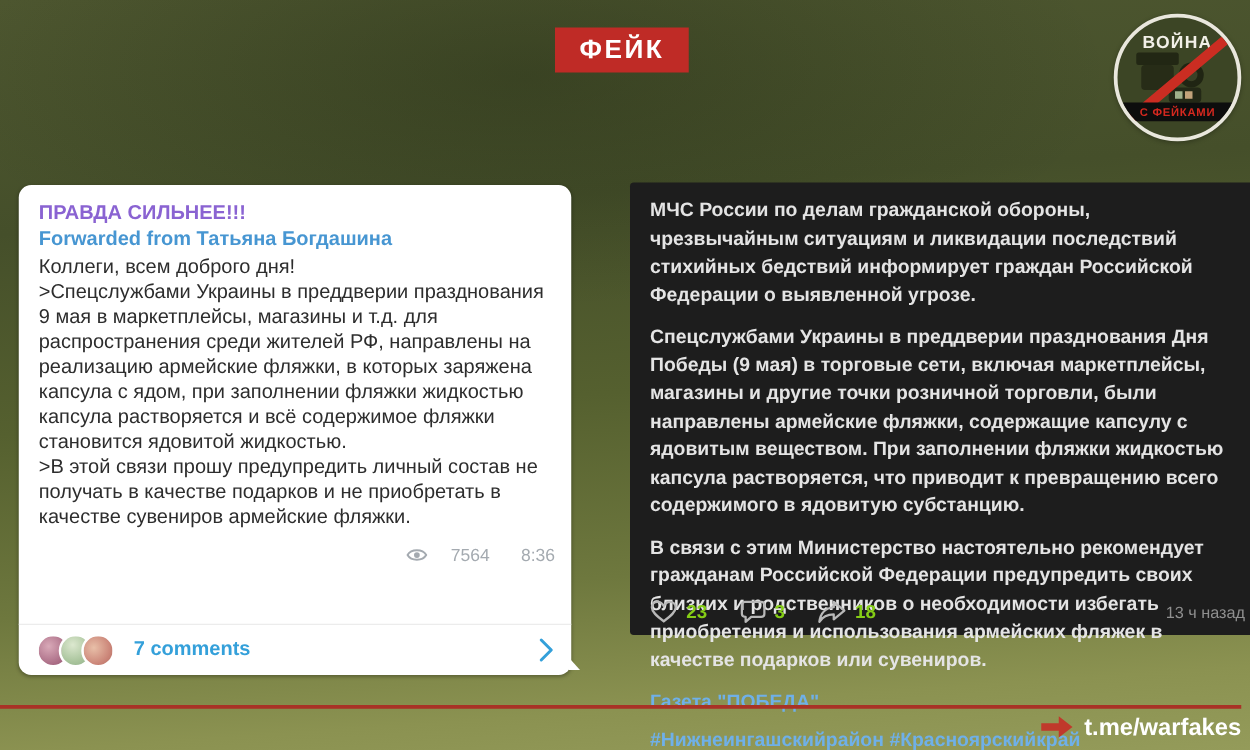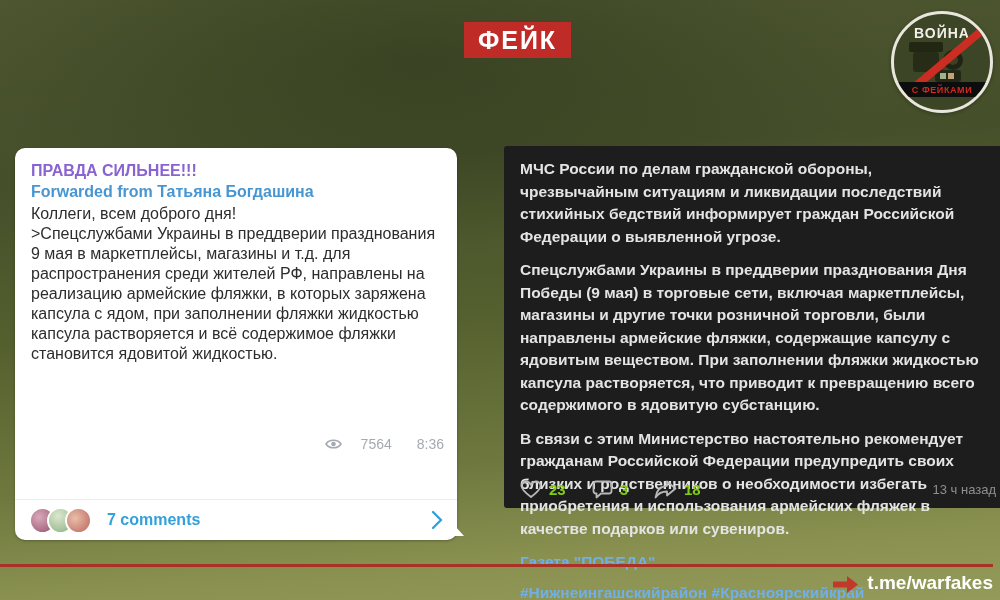--- a/index.html
+++ b/index.html
@@ -9,22 +9,22 @@
   .canvas {
     position:relative; width:1000px; height:600px; overflow:hidden;
     background:
       radial-gradient(ellipse 760px 300px at 42% 10%, rgba(16,24,8,0.28), rgba(16,24,8,0) 62%),
       linear-gradient(176deg, #4e5730 0%, #454f2a 28%, #55602f 52%, #6e783e 74%, #8b9251 90%, #949b5a 100%);
   }
 
   
   .fake-badge {
     position:absolute; left:444px; top:22px; width:107px; height:36px;
-    background:#bf2b26; color:#fff; font-weight:bold; font-size:25px;
-    letter-spacing:2px; display:flex; align-items:center; justify-content:center;margin-left:20px;
+    background:#bf2b26; color:#fff; font-weight:bold; font-size:21px;
+    letter-spacing:2px; display:flex; align-items:center; justify-content:center;
   }
 
   
   .logo {
     position:absolute; left:891px; top:11px; width:102px; height:102px;
     border-radius:50%; background:#3c4525; border:3px solid #e9e7dd;
     overflow:hidden; box-shadow:0 1px 4px rgba(0,0,0,.3);
   }
   .logo-title {
     position:absolute; top:11px; width:100%; text-align:center;
@@ -86,21 +86,21 @@
     position:absolute; bottom:9px; left:16px; right:14px;
     display:flex; align-items:center;
   }
   .vk-act { display:flex; align-items:center; gap:7px; margin-right:26px; cursor:pointer; }
   .vk-count { color:#84cc16; font-weight:bold; font-size:15px; }
   .vk-time { margin-left:auto; color:#8f8f8f; font-size:13px; }
 
   
   .red-line { position:absolute; left:0; top:564px; width:993px; height:2.5px; background:#a93226; }
   .watermark {
-    position:absolute; top:572px; right:7px; display:flex; align-items:flex-end; gap:8px;
+    position:absolute; top:572px; right:7px; display:flex; align-items:flex-start; gap:8px;
     cursor:pointer;
   }
   .watermark-label { color:#fff; font-weight:bold; font-size:19px; }
 </style>
 </head>
 <body>
 
 <div class="canvas">
 
   <div class="fake-badge">ФЕЙК</div>
@@ -121,20 +121,21 @@
   </div>
 
   <div class="tg-card">
     <div class="tg-tail"></div>
     <div class="tg-content">
       <div class="tg-channel">ПРАВДА СИЛЬНЕЕ!!!</div>
       <div class="tg-fwd">Forwarded from Татьяна Богдашина</div>
       <div class="tg-body">
         <div>Коллеги, всем доброго дня!</div>
         <div>&gt;Спецслужбами Украины в преддверии празднования 9 мая в маркетплейсы, магазины и т.д. для распространения среди жителей РФ, направлены на реализацию армейские фляжки, в которых заряжена капсула с ядом, при заполнении фляжки жидкостью капсула растворяется и всё содержимое фляжки становится ядовитой жидкостью.</div>
+        <div>&gt;В этой связи прошу предупредить личный состав не получать в качестве подарков и не приобретать в качестве сувениров армейские фляжки.</div>
       </div>
     </div>
     <div class="tg-meta">
       <svg width="17" height="12" viewBox="0 0 17 12">
         <path d="M1 6 C4 1 13 1 16 6 C13 11 4 11 1 6 Z" fill="none" stroke="#a4aab0" stroke-width="1.6"></path>
         <circle cx="8.5" cy="6" r="2.3" fill="#a4aab0"></circle>
       </svg>
       <span>7564</span>
       <span class="t">8:36</span>
     </div>

